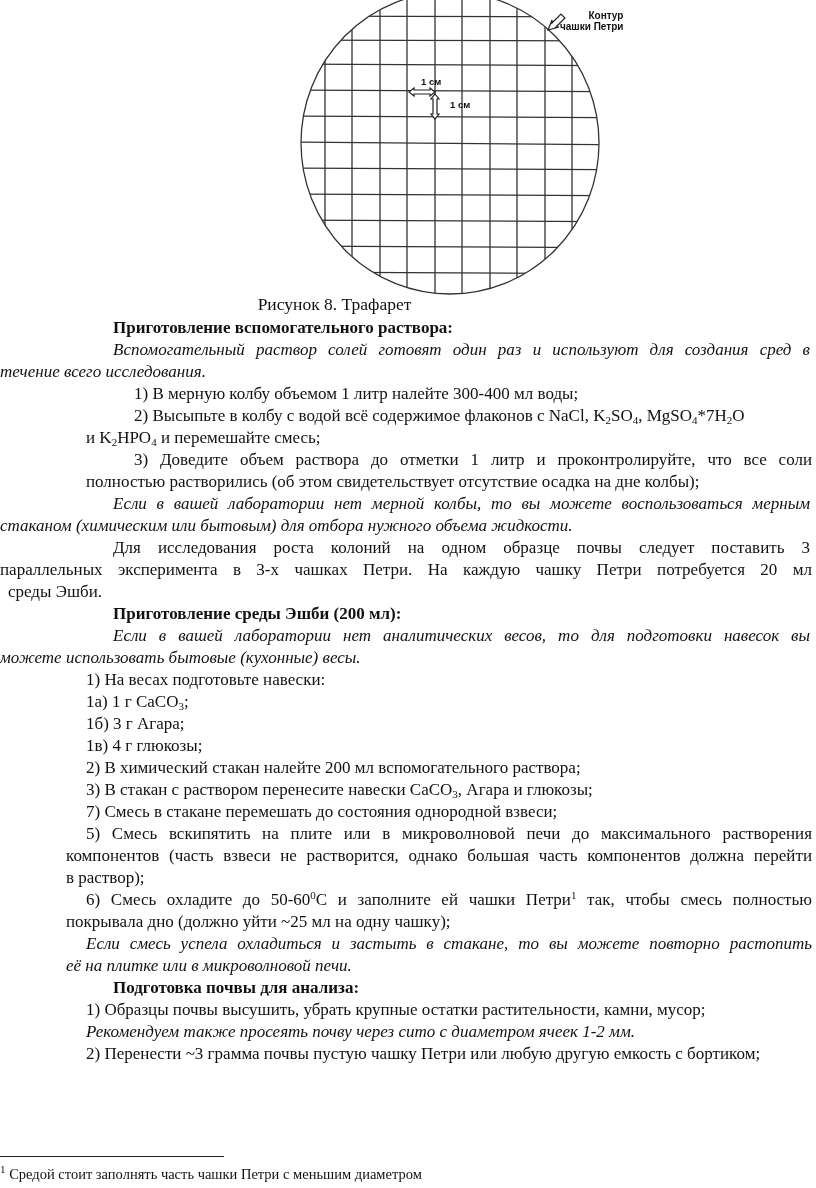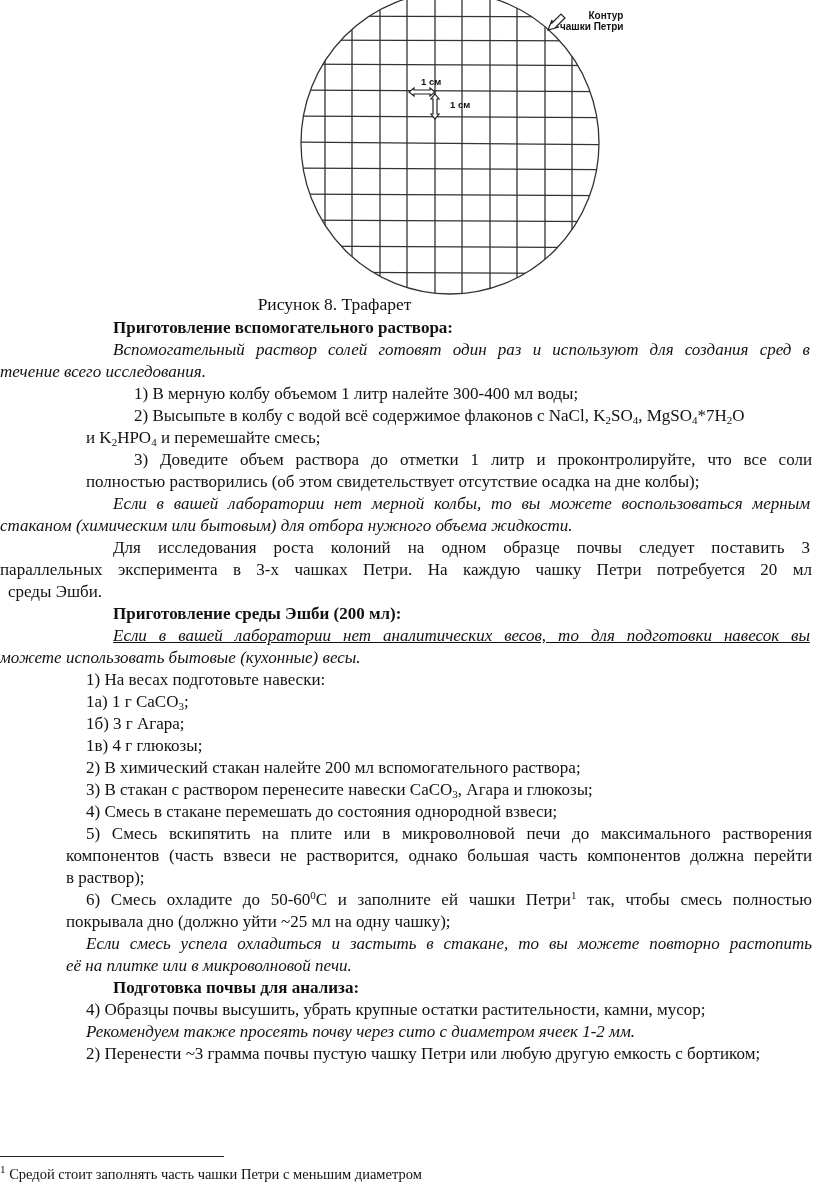--- a/index.html
+++ b/index.html
@@ -78,36 +78,36 @@
 <div class="line" style="top:428px;left:86px;"><span>и K</span><sub>2</sub><span>HPO</span><sub>4</sub><span> и перемешайте смесь;</span></div>
 <div class="line just" style="top:450px;left:134px;width:678px;">3)   Доведите объем раствора до отметки 1 литр и проконтролируйте, что все соли</div>
 <div class="line" style="top:472px;left:86px;">полностью растворились (об этом свидетельствует отсутствие осадка на дне колбы);</div>
 <div class="line i just" style="top:494px;left:113px;width:697px;">Если в вашей лаборатории нет мерной колбы, то вы можете воспользоваться мерным</div>
 <div class="line i" style="top:516px;left:0;">стаканом (химическим или бытовым) для отбора нужного объема жидкости.</div>
 <div class="line just" style="top:538px;left:113px;width:697px;">Для исследования роста колоний на одном образце почвы следует поставить 3</div>
 <div class="line just" style="top:560px;left:0;width:812px;">параллельных эксперимента в 3-х чашках Петри. На каждую чашку Петри потребуется 20 мл</div>
 <div class="line" style="top:582px;left:0;padding-left:8px;">среды Эшби.</div>
 
 <div class="line b" style="top:604px;left:113px;">Приготовление среды Эшби (200 мл):</div>
-<div class="line i just" style="top:626px;left:113px;width:697px;text-decoration:underline;">Если в вашей лаборатории нет аналитических весов, то для подготовки навесок вы</div>
+<div class="line i just" style="top:626px;left:113px;width:697px;">Если в вашей лаборатории нет аналитических весов, то для подготовки навесок вы</div>
 <div class="line i" style="top:648px;left:0;">можете использовать бытовые (кухонные) весы.</div>
 <div class="line" style="top:670px;left:86px;">1) На весах подготовьте навески:</div>
 <div class="line" style="top:692px;left:86px;"><span>1а) 1 г CaCO</span><sub>3</sub><span>;</span></div>
 <div class="line" style="top:714px;left:86px;">1б) 3 г Агара;</div>
 <div class="line" style="top:736px;left:86px;">1в) 4 г глюкозы;</div>
 <div class="line" style="top:758px;left:86px;">2)  В химический стакан налейте 200 мл вспомогательного раствора;</div>
 <div class="line" style="top:780px;left:86px;"><span>3) В стакан с раствором перенесите навески CaCO</span><sub>3</sub><span>, Агара и глюкозы;</span></div>
-<div class="line" style="top:802px;left:86px;">4) Смесь в стакане перемешать до состояния однородной взвеси;</div>
+<div class="line" style="top:802px;left:86px;">7) Смесь в стакане перемешать до состояния однородной взвеси;</div>
 <div class="line just" style="top:824px;left:86px;width:726px;">5) Смесь вскипятить на плите или в микроволновой печи до максимального растворения</div>
 <div class="line just" style="top:846px;left:66px;width:746px;">компонентов (часть взвеси не растворится, однако большая часть компонентов должна перейти</div>
 <div class="line" style="top:868px;left:66px;">в раствор);</div>
 <div class="line just" style="top:890px;left:86px;width:726px;"><span>6) Смесь охладите до 50-60</span><sup>0</sup><span>С и заполните ей чашки Петри</span><sup>1</sup><span> так, чтобы смесь полностью</span></div>
 <div class="line" style="top:912px;left:66px;">покрывала дно (должно уйти ~25 мл на одну чашку);</div>
 <div class="line i just" style="top:934px;left:86px;width:726px;">Если смесь успела охладиться и застыть в стакане, то вы можете повторно растопить</div>
 <div class="line i" style="top:956px;left:66px;">её на плитке или в микроволновой печи.</div>
 
 <div class="line b" style="top:978px;left:113px;">Подготовка почвы для анализа:</div>
-<div class="line" style="top:1000px;left:86px;">4) Образцы почвы высушить, убрать крупные остатки растительности, камни, мусор;</div>
+<div class="line" style="top:1000px;left:86px;">1) Образцы почвы высушить, убрать крупные остатки растительности, камни, мусор;</div>
 <div class="line i" style="top:1022px;left:86px;">Рекомендуем также просеять почву через сито с диаметром ячеек 1-2 мм.</div>
 <div class="line" style="top:1044px;left:86px;">2) Перенести ~3 грамма почвы пустую чашку Петри или любую другую емкость с бортиком;</div>
 
 <div class="fn-rule"></div>
 <div class="footnote"><sup>1</sup><span> Средой стоит заполнять часть чашки Петри с меньшим диаметром</span></div>
 
 </body></html>

